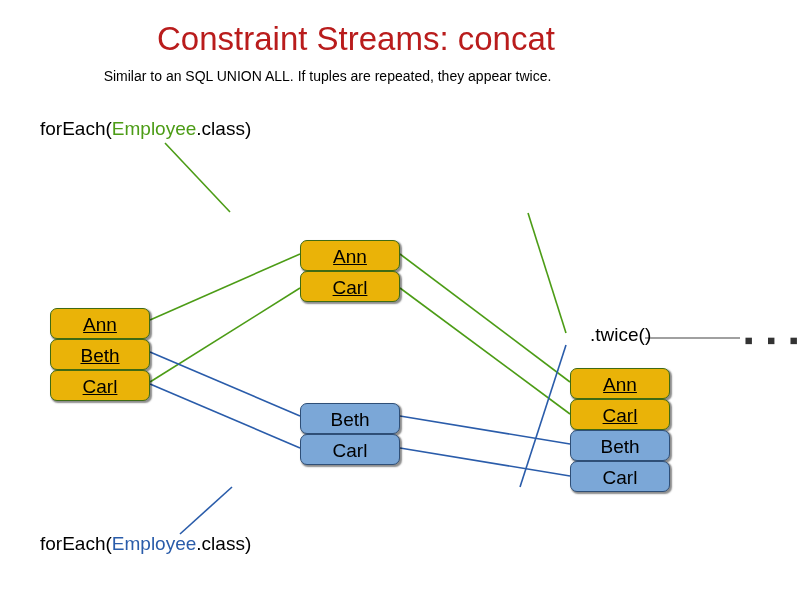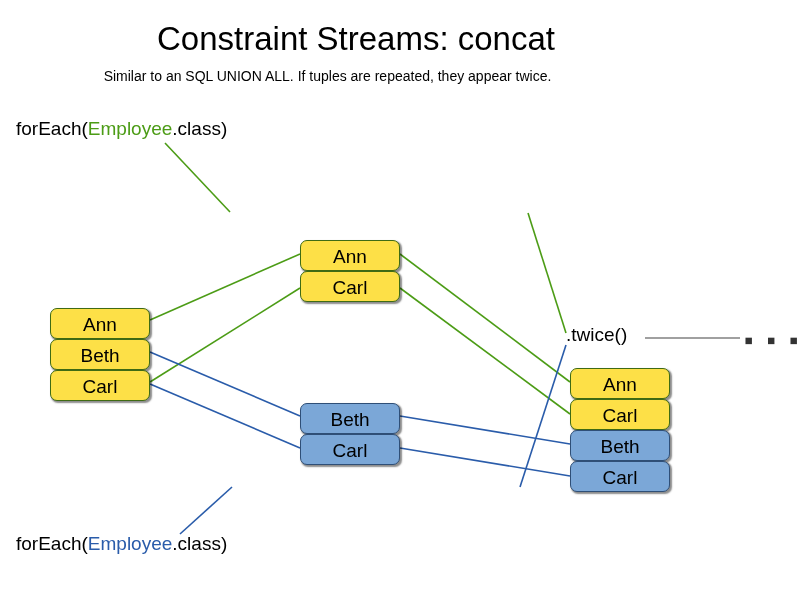--- a/index.html
+++ b/index.html
@@ -30,21 +30,21 @@
   }
   
   .title {
     position: absolute;
     left: 0;
     top: 20px;
     width: 712px;
     text-align: center;
     font-size: 33px;
     letter-spacing: 0px;
-    color: #000000;
+    color: #b91c1c;
     white-space: nowrap;
   }
   .subtitle {
     position: absolute;
     left: 0;
     top: 68px;
     width: 655px;
     text-align: center;
     font-size: 14px;
     color: #000;
@@ -57,33 +57,35 @@
     line-height: 31px;
     text-align: center;
     font-size: 19px;
     border-radius: 7px;
     box-sizing: border-box;
     box-shadow: 1.5px 1.5px 1.5px rgba(0,0,0,0.45);
     color: #000;
     white-space: nowrap;
   }
   .node.green {
-    background: #fde047;
+    background: #eab308;
     border: 1.4px solid #3f6b14;
+    text-decoration: underline;
   }
   .node.blue {
     background: #7BA7D7;
     border: 1.4px solid #2f4f77;
   }
   
   .code-label {
     position: absolute;
     font-size: 19px;
     white-space: nowrap;
     color: #000;
+    margin-left: 24px;
   }
   .code-label .lambda {
     font-size: 14px;
   }
   .g { color: #4c9c16; }
   .b { color: #2a5caa; }
   .ellipsis {
     position: absolute;
     font-size: 26px;
     letter-spacing: 3px;

